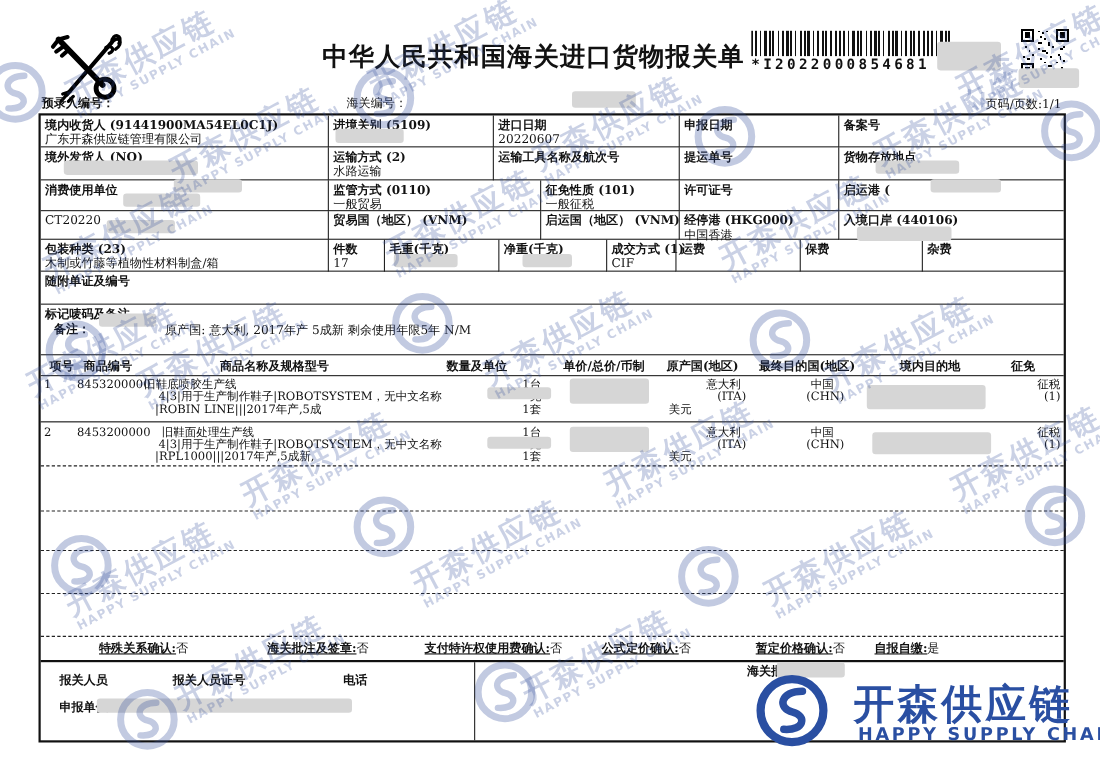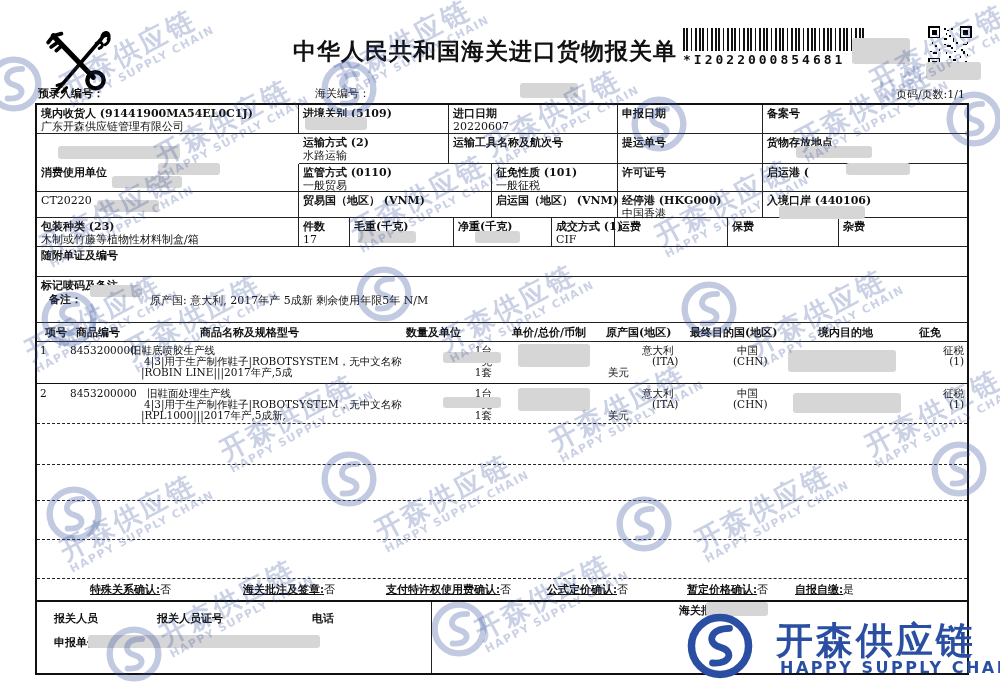--- a/index.html
+++ b/index.html
@@ -140,20 +140,23 @@
       <span class="lbl">进口日期</span>
       <span class="val">20220607</span>
     </div>
     <div class="cell" style="left:581px;top:0;width:145px;height:29px">
       <span class="lbl">申报日期</span>
     </div>
     <div class="cell nr" style="left:726px;top:0;width:204px;height:29px">
       <span class="lbl">备案号</span>
     </div>
 
+    <div class="cell" style="left:0;top:29px;width:262px;height:30px">
+      <span class="lbl">境外发货人 (NO)</span>
+    </div>
     <div class="cell" style="left:262px;top:29px;width:150px;height:30px">
       <span class="lbl">运输方式 (2)</span>
       <span class="val">水路运输</span>
     </div>
     <div class="cell" style="left:412px;top:29px;width:169px;height:30px">
       <span class="lbl">运输工具名称及航次号</span>
     </div>
     <div class="cell" style="left:581px;top:29px;width:145px;height:30px">
       <span class="lbl">提运单号</span>
     </div>

